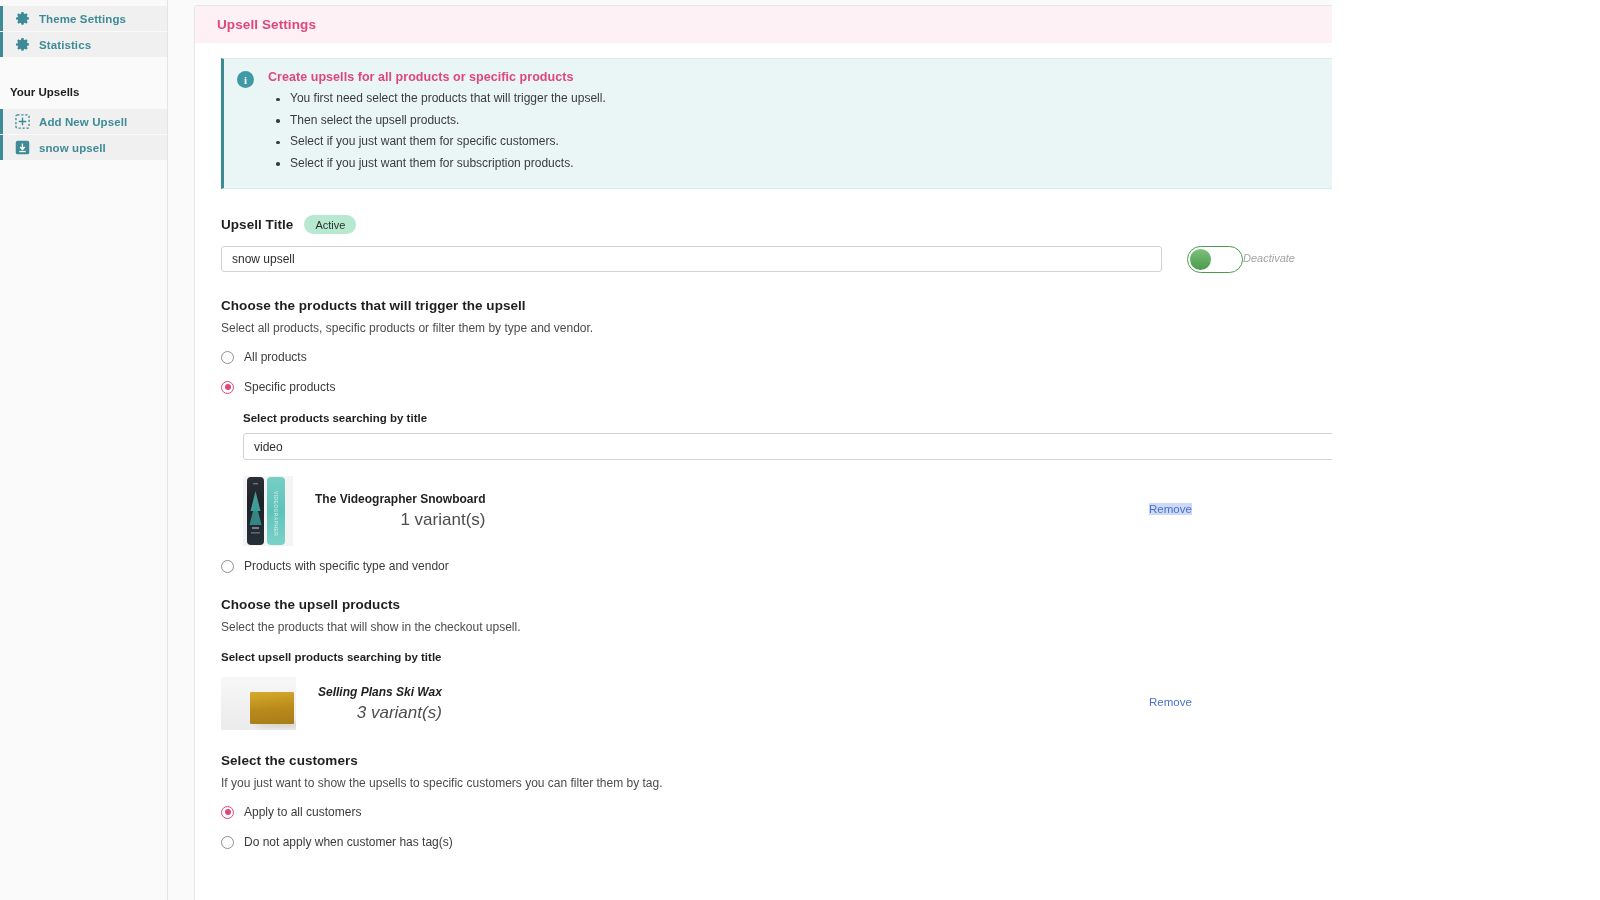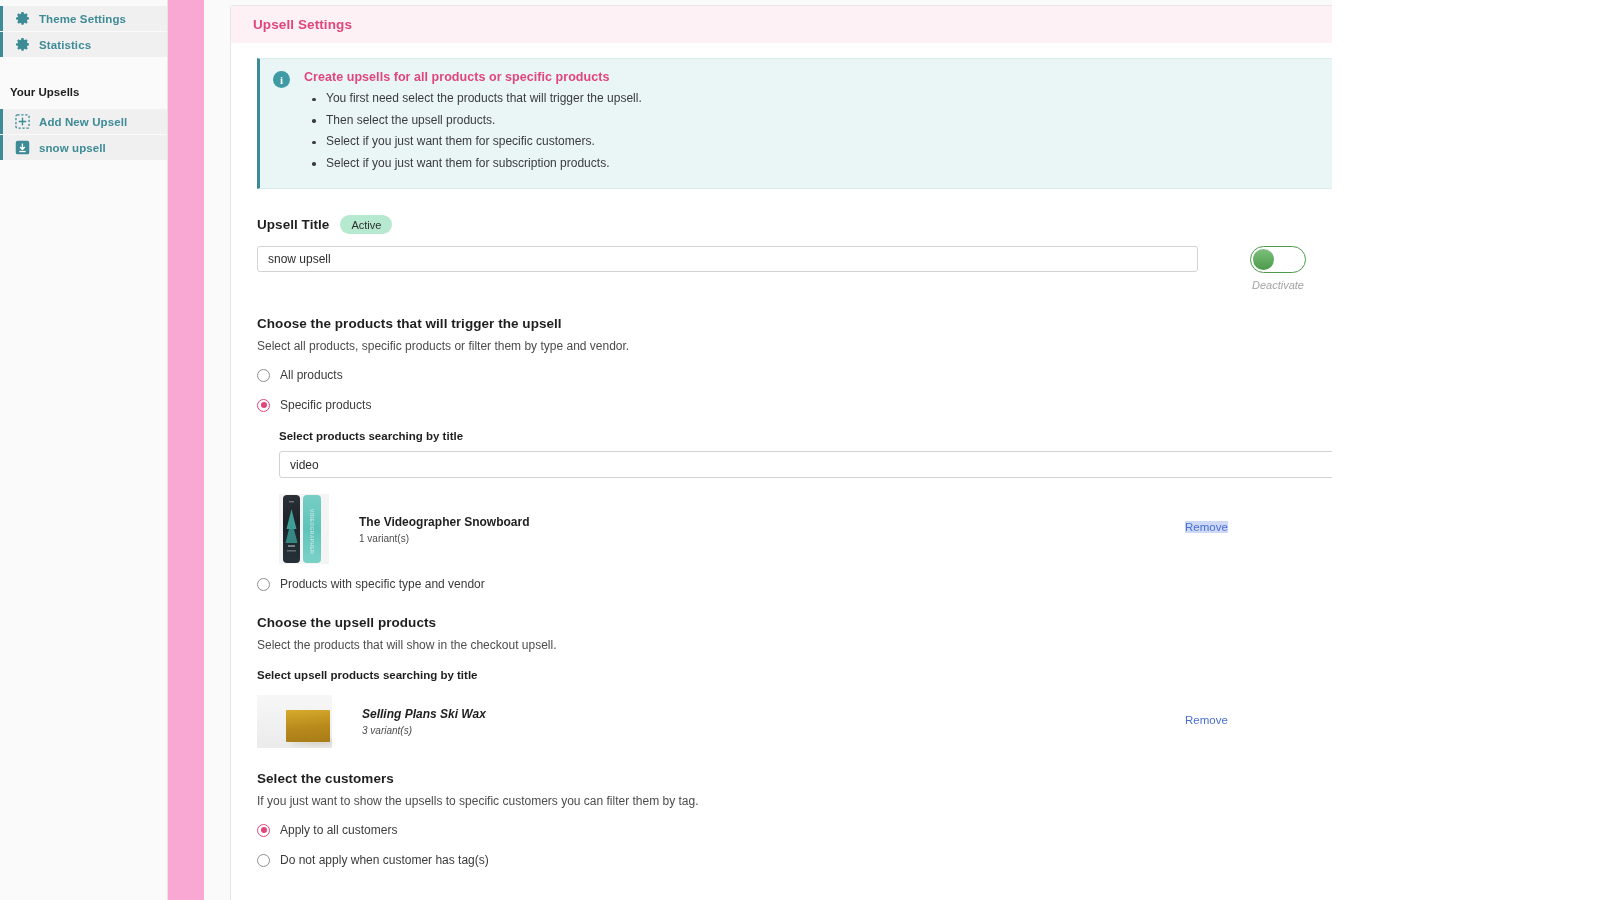--- a/index.html
+++ b/index.html
@@ -9,21 +9,20 @@
     overflow: hidden;
     background: #ffffff;
     font-family: "Liberation Sans", sans-serif;
     -webkit-font-smoothing: antialiased;
   }
   #app {
     position: relative;
     width: 1332px; height: 900px;
     display: flex;
     background: #f9a8d4;
-    gap: 36px;
   }
 
   
   #sidebar {
     width: 168px;
     flex: 0 0 168px;
     height: 900px;
     background: #fafafa;
     border-right: 1px solid #e4e4e4;
     padding-top: 6px;
@@ -206,22 +205,21 @@
     outline: none;
   }
   .txt-input::placeholder { color: #b3b3b3; }
   #upsell-title-input { width: 941px; }
 
   
   #toggle-wrap {
     margin-left: 25px;
     width: 110px;
     display: flex;
-    flex-direction: column;
-    align-items: center;
+    flex-direction: row;
   }
   #toggle {
     width: 56px; height: 27px;
     border-radius: 14px;
     border: 1px solid #4e9a4e;
     background: #ffffff;
     position: relative;
     cursor: pointer;
   }
   #toggle .knob {
@@ -273,30 +271,31 @@
     display: flex;
     align-items: center;
     position: relative;
   }
   .thumb {
     flex: 0 0 auto;
     background: #f4f4f4;
     overflow: hidden;
     position: relative;
   }
-  .prod-meta { margin-left: 30px; }
+  .prod-meta { margin-left: 22px; }
   .prod-name {
     font-size: 12px;
     font-weight: 700;
     color: #1f1f1f;
   }
   .prod-variants {
-    font-size: 10px;
+    font-size: 17px;
     color: #4c4c4c;
     margin-top: 4px;
+    text-align: right;
   }
   .remove-link {
     position: absolute;
     font-size: 11.5px;
     color: #4a6fd4;
     cursor: pointer;
   }
   .remove-link.sel { background: #cdd9f5; }
 
   

